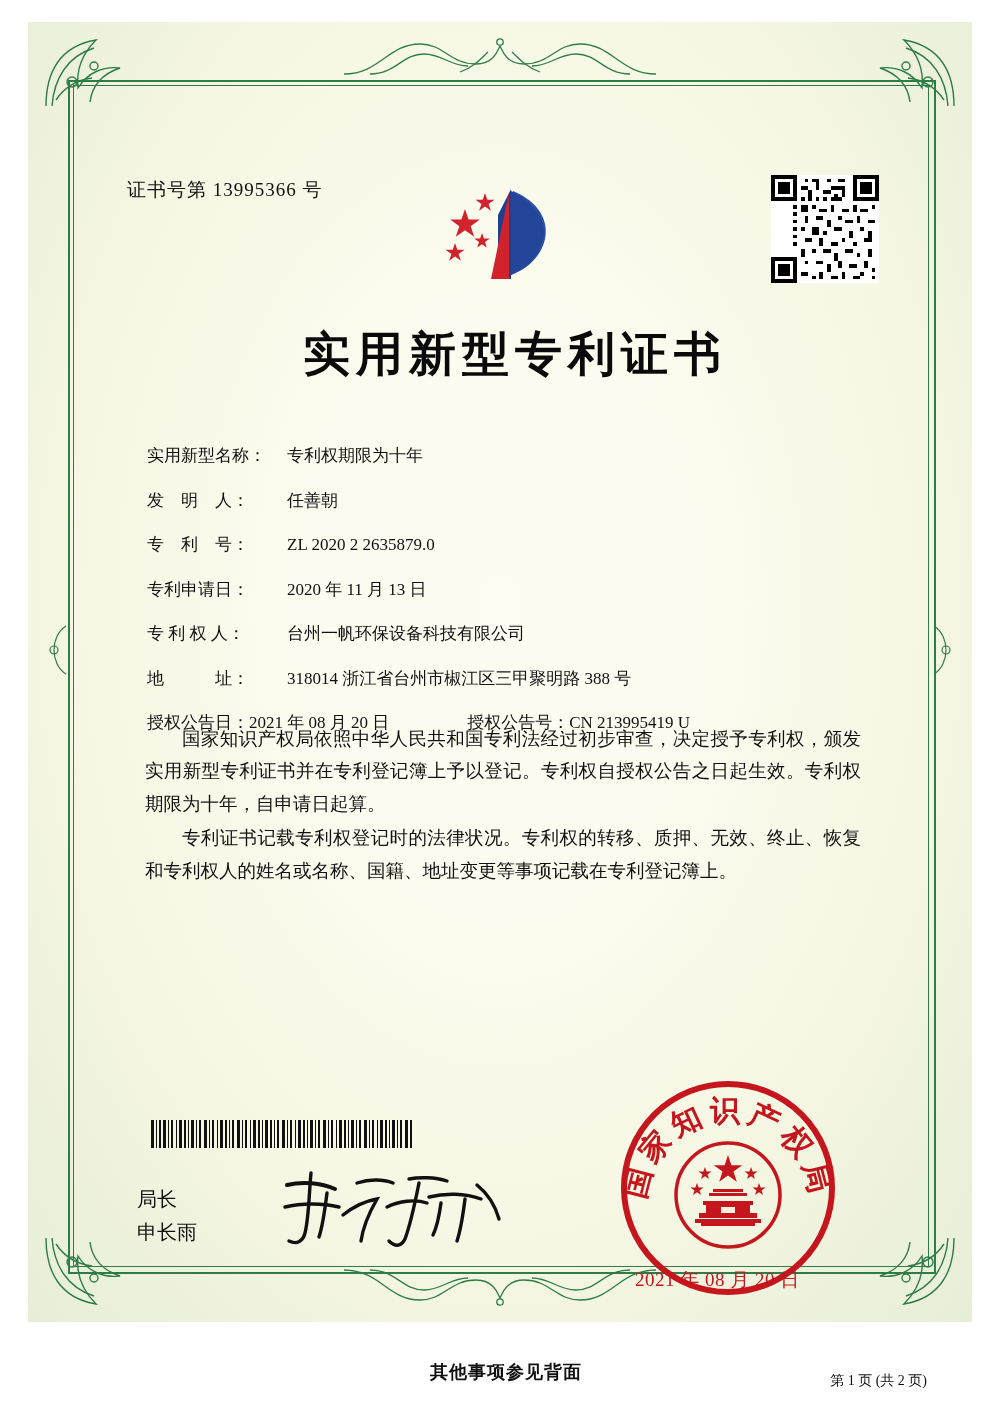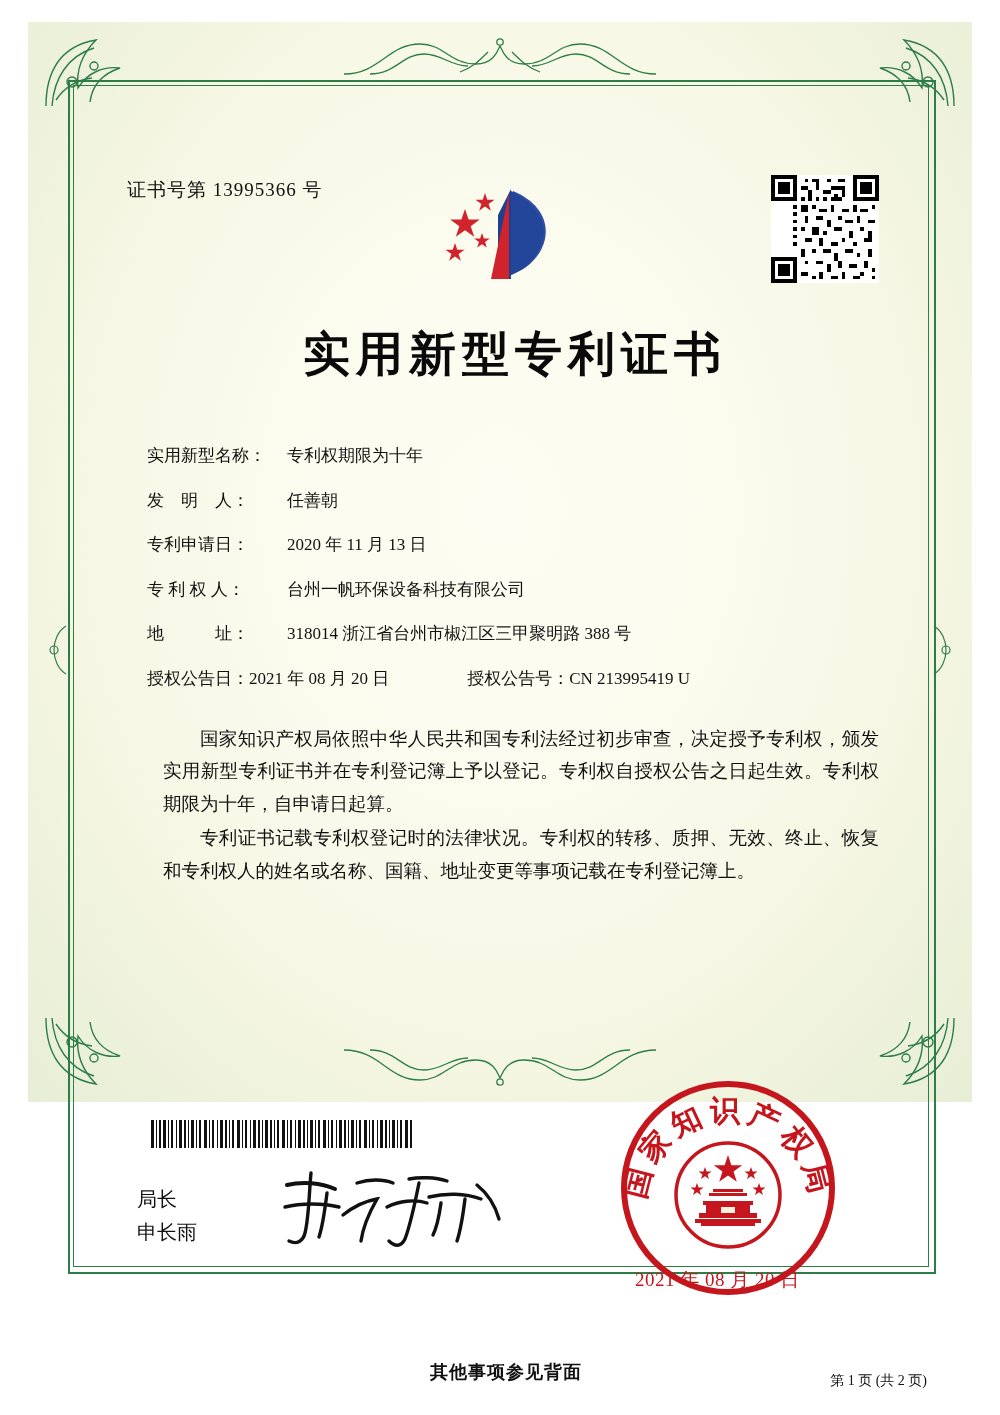--- a/index.html
+++ b/index.html
@@ -18,21 +18,21 @@
     background: #ffffff;
     overflow: hidden;
   }
 
   
   .cert {
     position: absolute;
     left: 28px;
     top: 22px;
     width: 944px;
-    height: 1080px;
+    height: 1300px;
     background:
       radial-gradient(ellipse at 50% 45%, #fdfdf3 0%, #fbfbee 35%, #f6f7e4 62%, #eef2dc 82%, #e7eed6 100%);
   }
   
   .border-outer {
     position: absolute;
     left: 40px;
     top: 58px;
     width: 864px;
     height: 1190px;
@@ -169,21 +169,21 @@
   .field-label.w7 { width: 140px; letter-spacing: 0; }
   .field-value {
     color: #111;
   }
   .field-row.dual .second {
     margin-left: 78px;
   }
 
   .paragraphs {
     position: absolute;
-    left: 90px;
+    left: 72px;
     top: 638px;
     width: 716px;
     font-size: 18.5px;
     line-height: 1.75;
     color: #111;
     text-align: justify;
   }
   .paragraphs p {
     margin: 0 0 2px 0;
     text-indent: 2em;
@@ -461,20 +461,24 @@
       <div class="title">实用新型专利证书</div>
 
       <div class="fields">
         <div class="field-row">
           <span class="field-label w7">实用新型名称：</span>
           <span class="field-value">专利权期限为十年</span>
         </div>
         <div class="field-row">
           <span class="field-label w7">发　明　人：</span>
           <span class="field-value">任善朝</span>
+        </div>
+        <div class="field-row">
+          <span class="field-label w7">专　利　号：</span>
+          <span class="field-value">ZL 2020 2 2635879.0</span>
         </div>
         <div class="field-row">
           <span class="field-label w7">专利申请日：</span>
           <span class="field-value">2020 年 11 月 13 日</span>
         </div>
         <div class="field-row">
           <span class="field-label w7">专 利 权 人：</span>
           <span class="field-value">台州一帆环保设备科技有限公司</span>
         </div>
         <div class="field-row">

